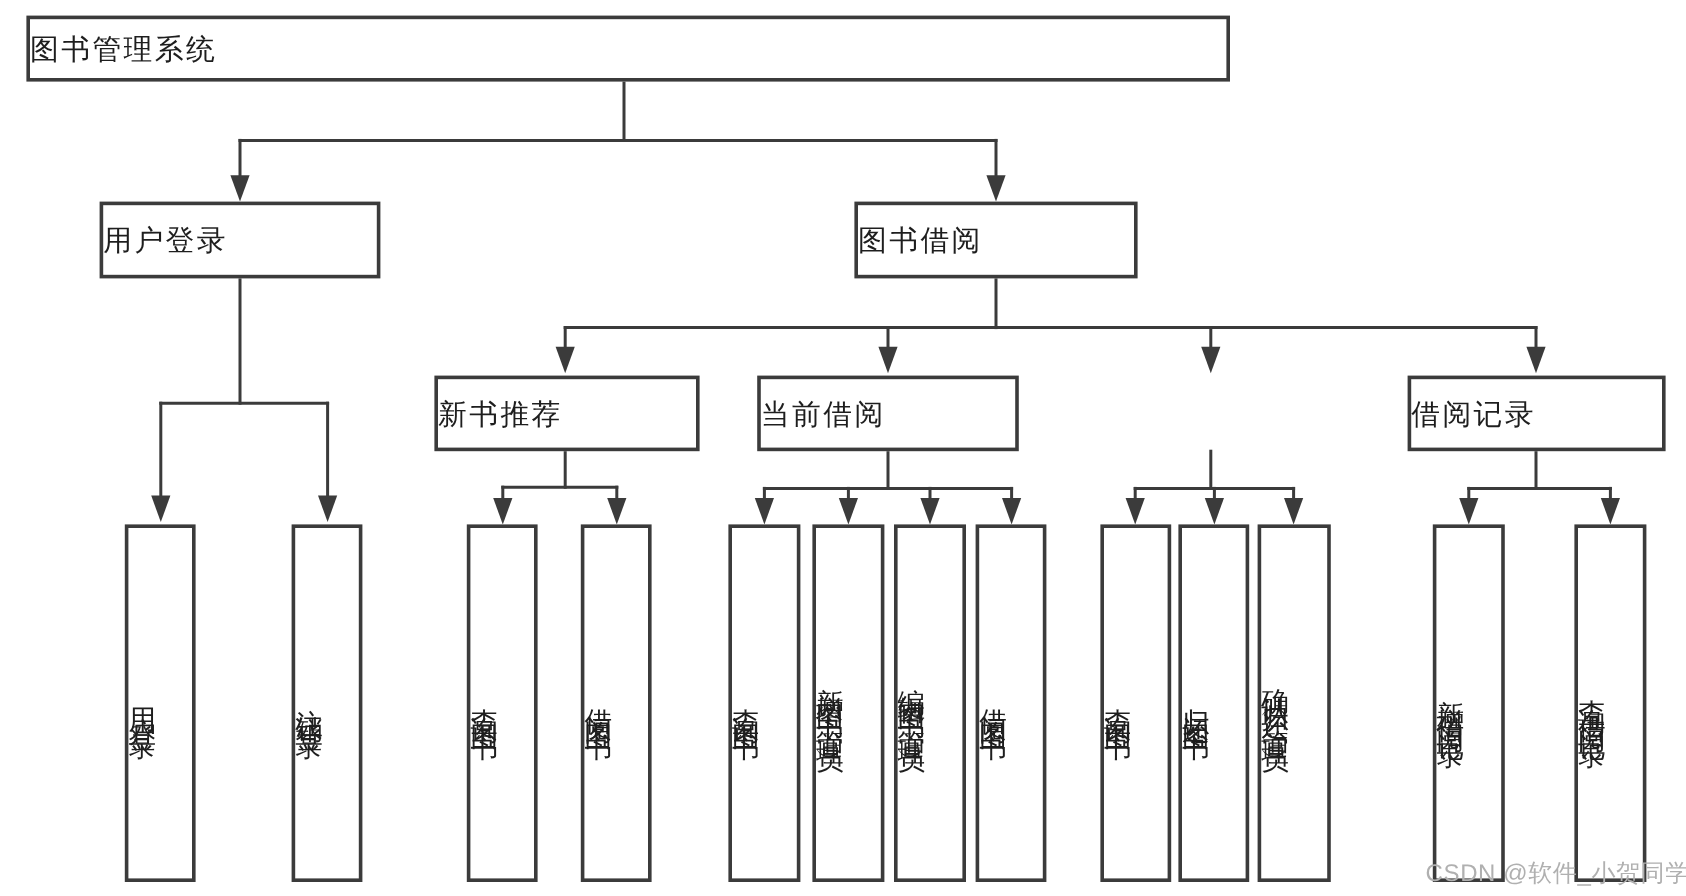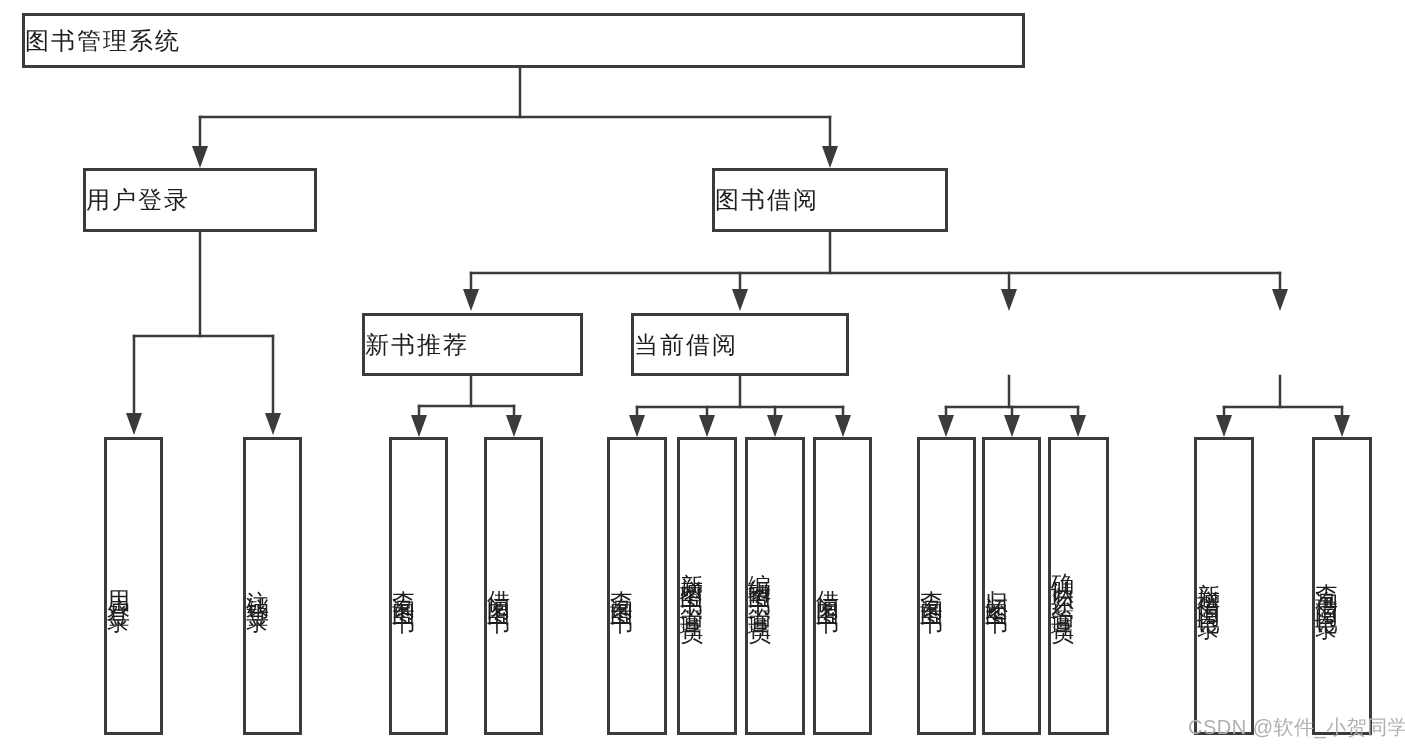--- a/index.html
+++ b/index.html
@@ -161,20 +161,23 @@
   <div class="box" style="left:712px;top:168px;width:236px;height:64px">
     <span class="hlabel">图书借阅</span>
   </div>
 
   <div class="box" style="left:362px;top:313px;width:221px;height:63px">
     <span class="hlabel">新书推荐</span>
   </div>
   <div class="box" style="left:631px;top:313px;width:218px;height:63px">
     <span class="hlabel">当前借阅</span>
   </div>
+  <div class="box" style="left:1173px;top:313px;width:215px;height:63px">
+    <span class="hlabel">借阅记录</span>
+  </div>
 
   <div class="box" style="left:104px;top:437px;width:59px;height:298px">
     <span class="vtext">用户登录</span>
   </div>
   <div class="box" style="left:243px;top:437px;width:59px;height:298px">
     <span class="vtext">注销登录</span>
   </div>
 
   <div class="box" style="left:389px;top:437px;width:59px;height:298px">
     <span class="vtext">查询图书</span>

